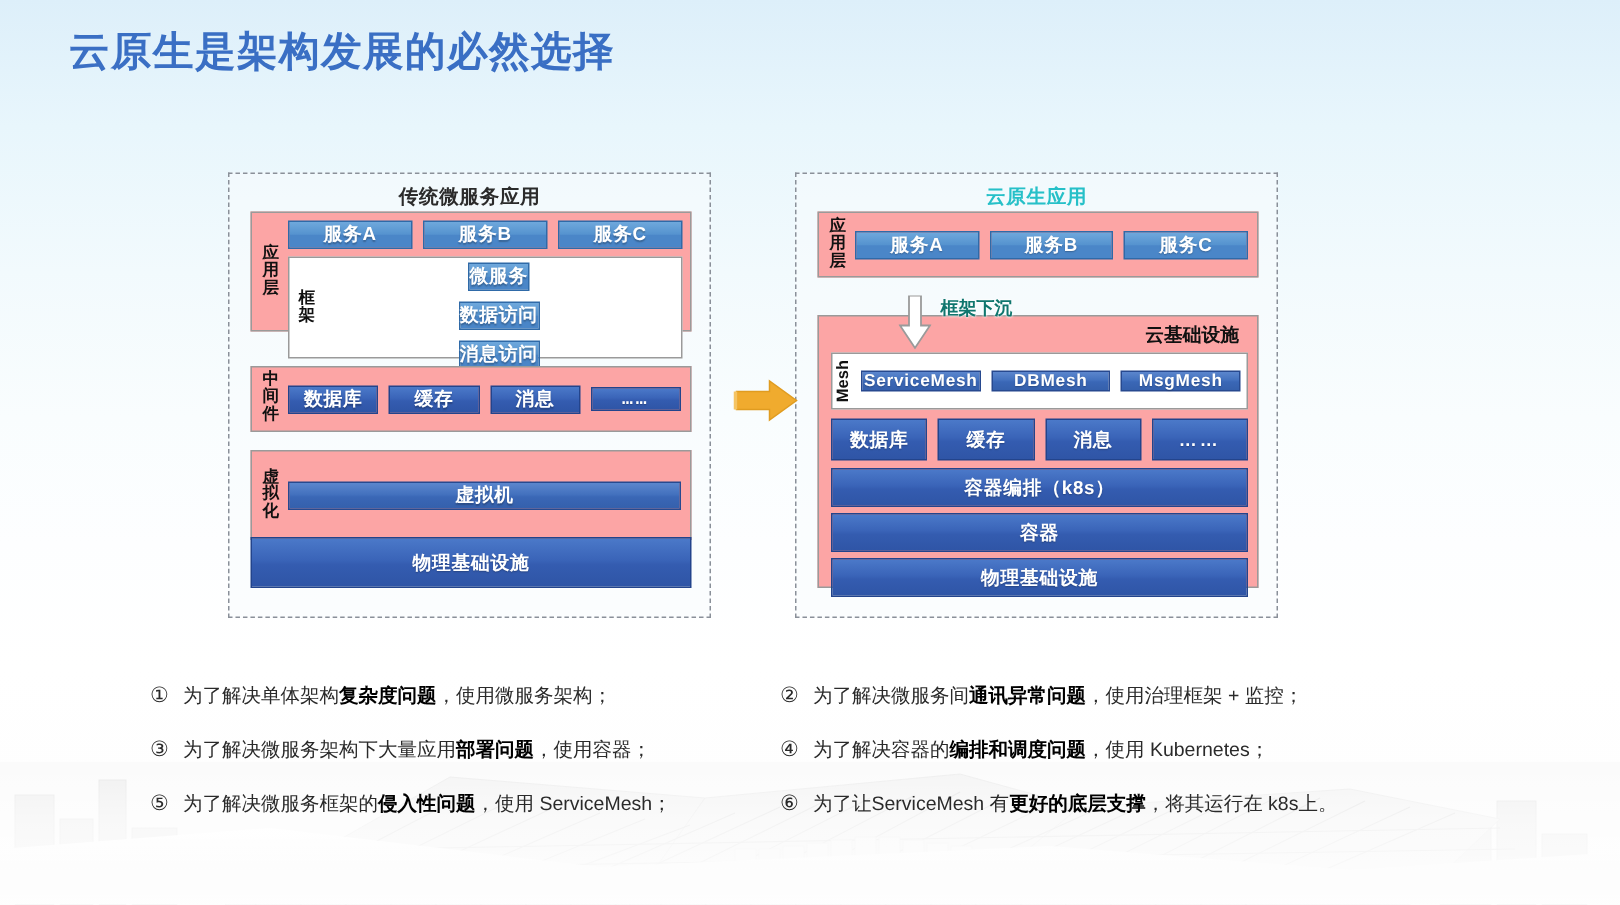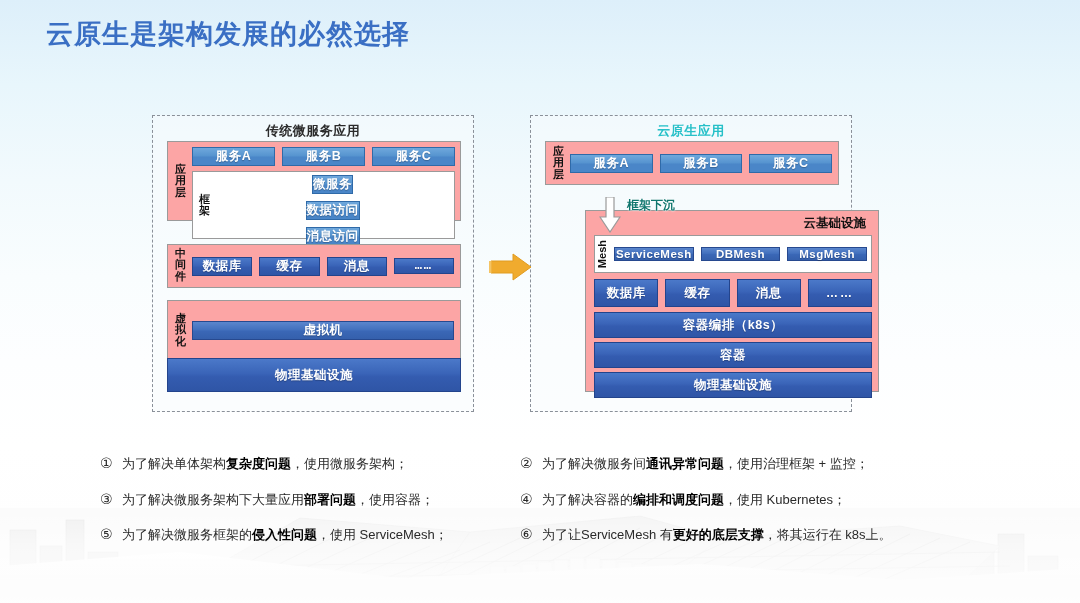--- a/index.html
+++ b/index.html
@@ -344,21 +344,21 @@
     </div>
   </div>
 
   <div id="sink-arrow">
     <svg width="22" height="36" viewBox="0 0 22 36">
       <polygon points="7,0 15,0 15,20 21,20 11,35 1,20 7,20" fill="#ffffff" stroke="#9a9a9a" stroke-width="1.2"></polygon>
     </svg>
   </div>
   <div id="sink-label">框架下沉</div>
 
-  <div class="group" style="left:14px; top:94px; width:294px; height:182px; display:block;margin-left:40px;">
+  <div class="group" style="left:14px; top:94px; width:294px; height:182px; display:block;">
     <div id="cloud-infra-label">云基础设施</div>
 
     <div class="subbox" style="position:absolute; left:8px; top:24px; width:278px; height:38px;">
       <div class="vlabel rot" style="margin-left:2px;">Mesh</div>
       <div class="rowwrap" style="padding:4px 4px 4px 2px;">
         <div class="chip mid" style="font-size:11.5px;text-align:right;">ServiceMesh</div>
         <div class="chip mid" style="font-size:11.5px;">DBMesh</div>
         <div class="chip mid" style="font-size:11.5px;">MsgMesh</div>
       </div>
     </div>

